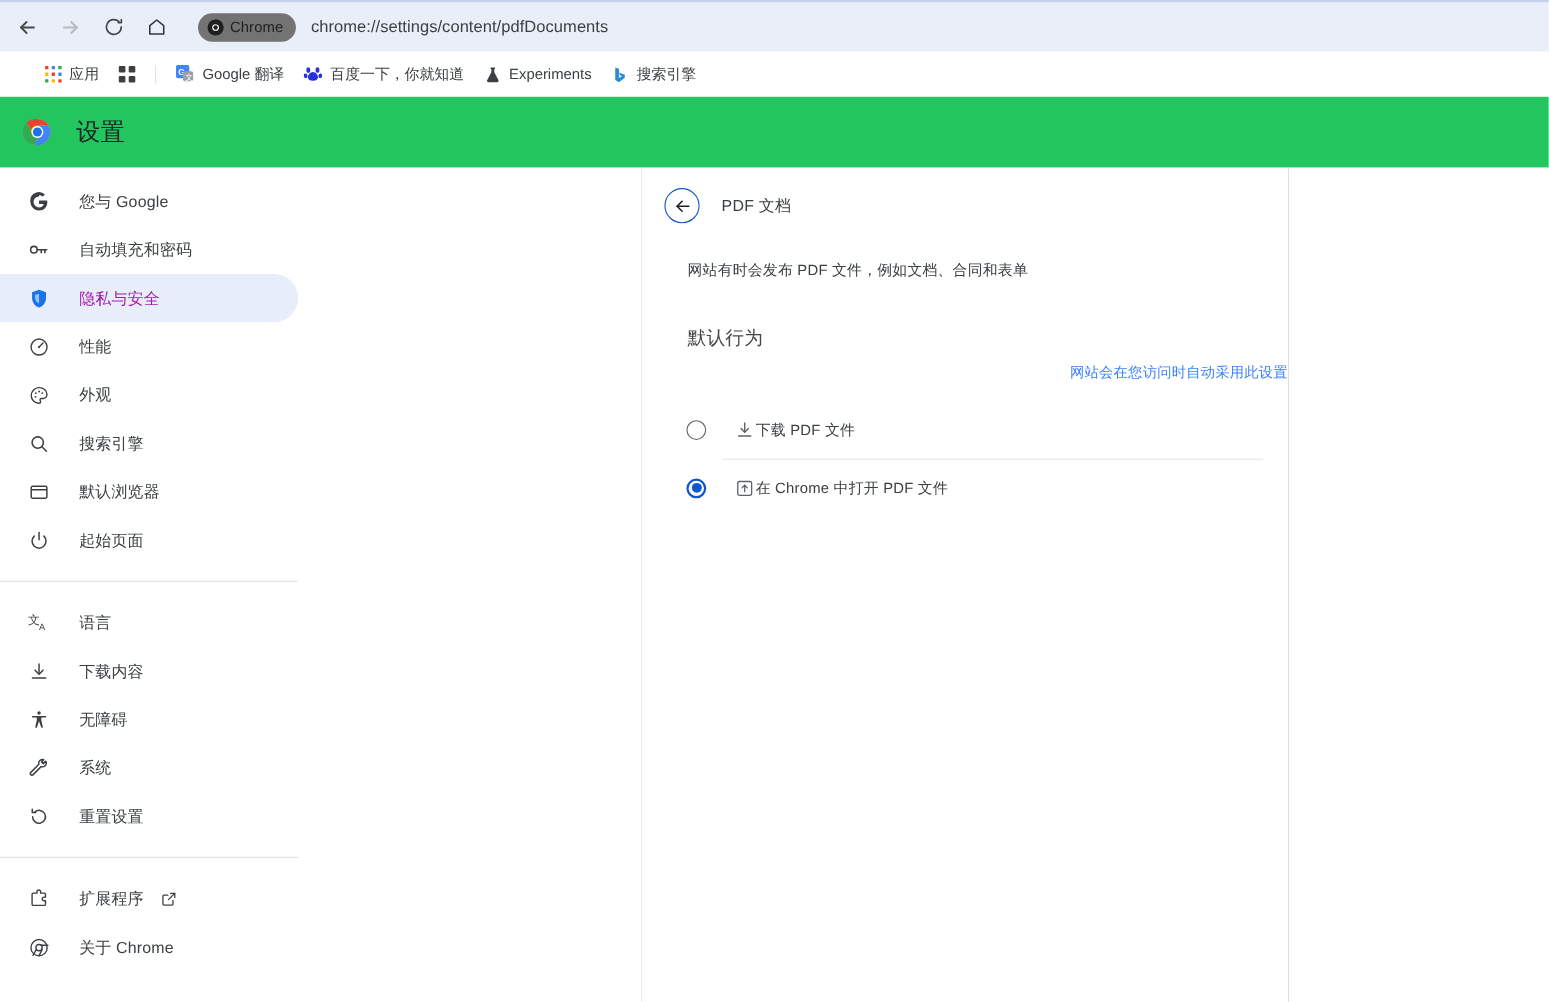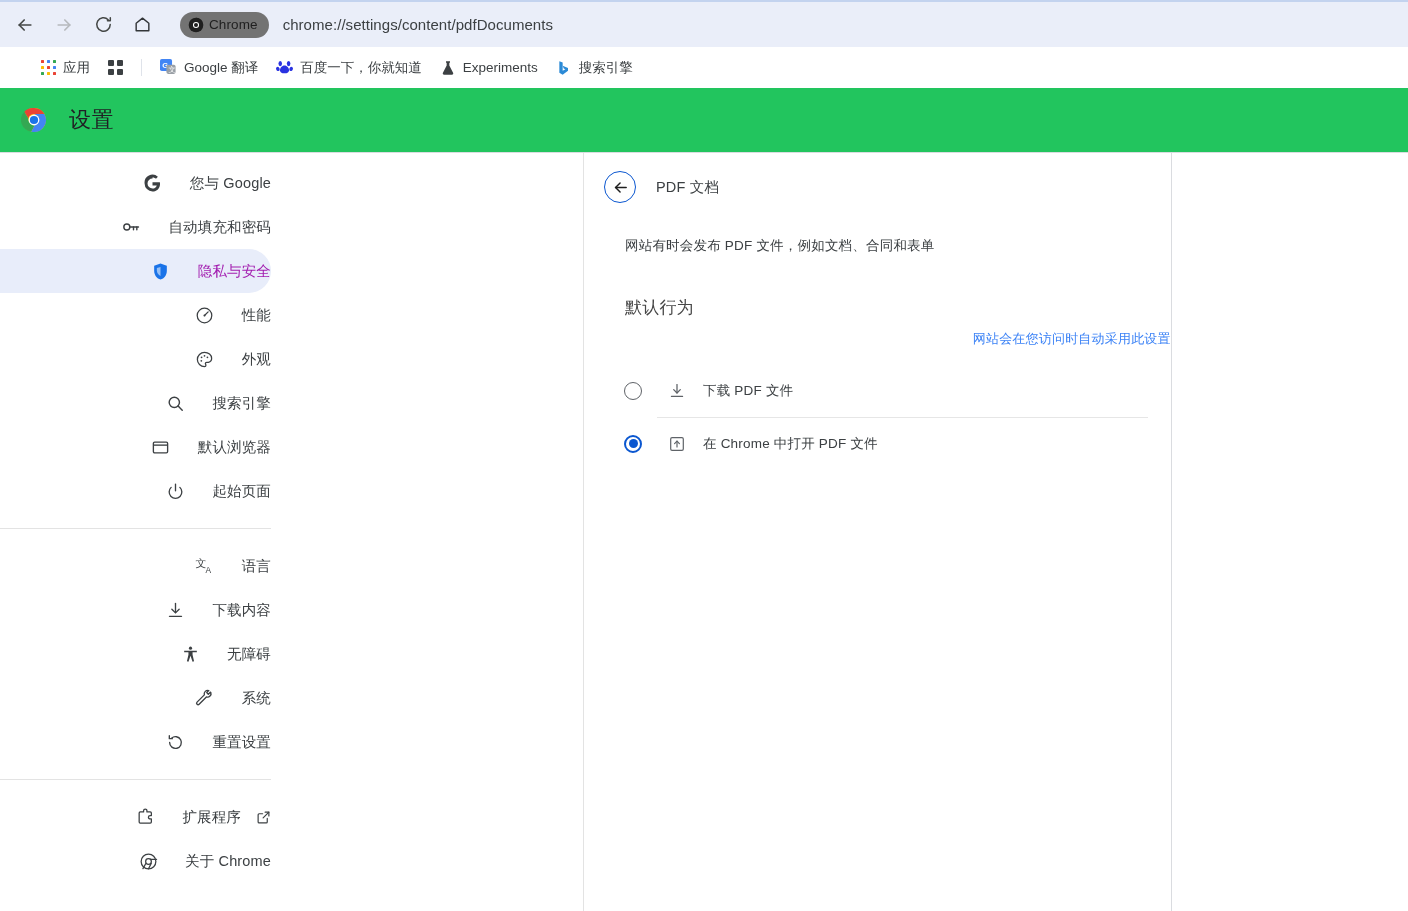--- a/index.html
+++ b/index.html
@@ -174,21 +174,20 @@
     background: #ffffff;
   }
   .nav-item {
     height: 44px;
     display: flex;
     align-items: center;
     border-radius: 0 22px 22px 0;
     max-width: 271px;
     cursor: pointer;
     position: relative;
-    justify-content: flex-end;
   }
   .nav-item .nav-icon {
     width: 24px; height: 24px;
     margin-left: 23px;
     display: flex; align-items: center; justify-content: center;
     flex: 0 0 auto;
   }
   .nav-item .nav-label {
     margin-left: 25px;
     font-size: 14.5px;
@@ -292,21 +291,20 @@
   .radio-row.checked .radio-outer { border-color: #0b57d0; border-width: 2px; }
   .radio-inner { width: 9px; height: 9px; border-radius: 50%; background: #0b57d0; display: none; }
   .radio-row.checked .radio-inner { display: block; }
   .radio-icon {
     width: 20px; height: 20px;
     margin-left: 25px;
     display: flex; align-items: center; justify-content: center;
     flex: 0 0 auto;
   }
   .radio-label {
-    margin-left: 16px;
     font-size: 13.5px;
     color: #3c4043;
     letter-spacing: .2px;
   }
 </style>
 </head>
 <body>
 
 <div id="browser-top">
 

